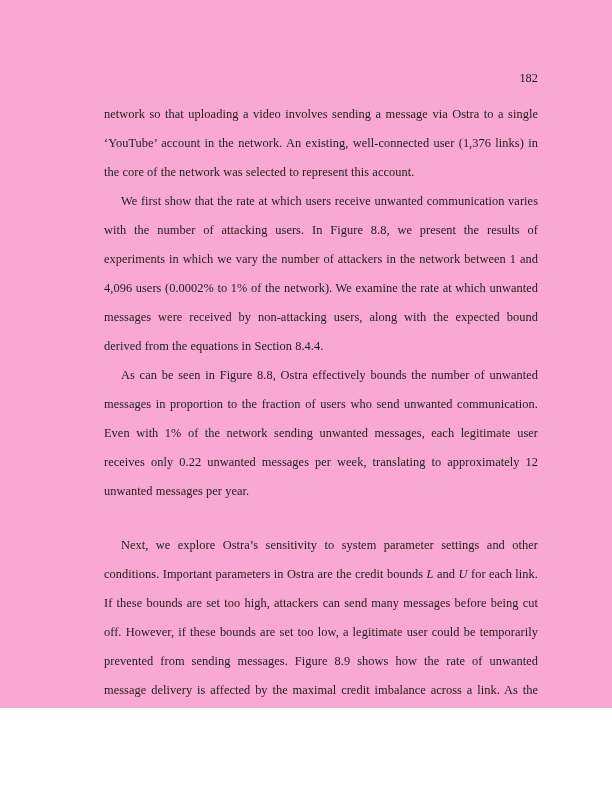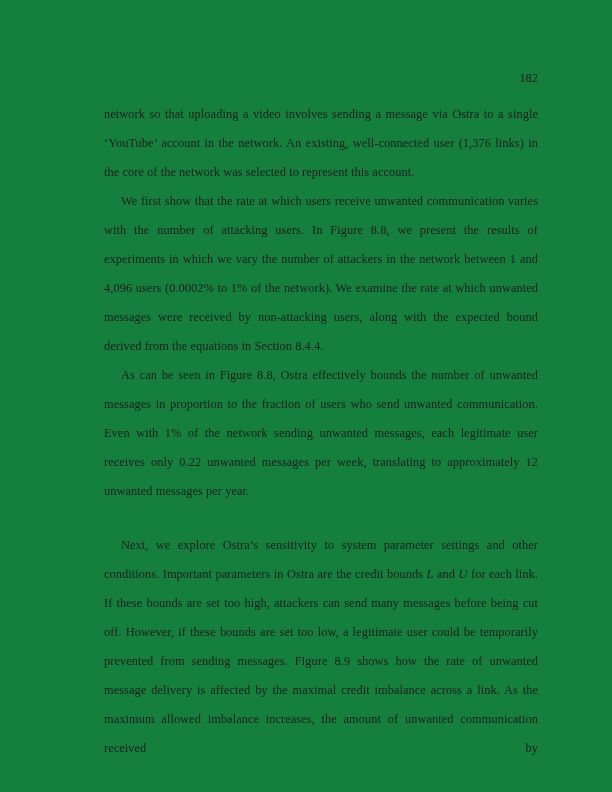--- a/index.html
+++ b/index.html
@@ -3,22 +3,22 @@
 <meta charset="utf-8">
 <style>
   html, body {
     margin: 0;
     padding: 0;
     background: #ffffff;
   }
   .page {
     position: relative;
     width: 612px;
-    height: 792px;
-    background: #15803d;
+    height: 708px;
+    background: #f9a8d4;
     overflow: hidden;
     font-family: "Liberation Serif", "DejaVu Serif", serif;
     color: #1d1d1d;
   }
   .page-number {
     position: absolute;
     top: 71px;
     left: 104px;
     width: 434px;
     text-align: right;

